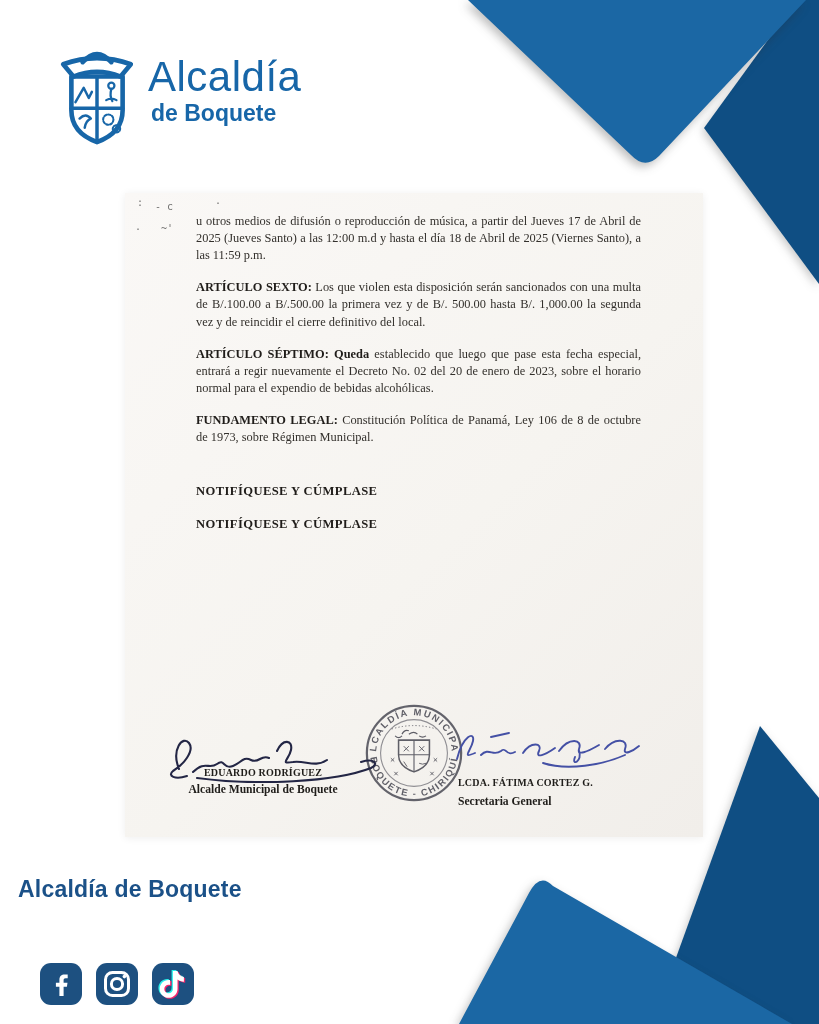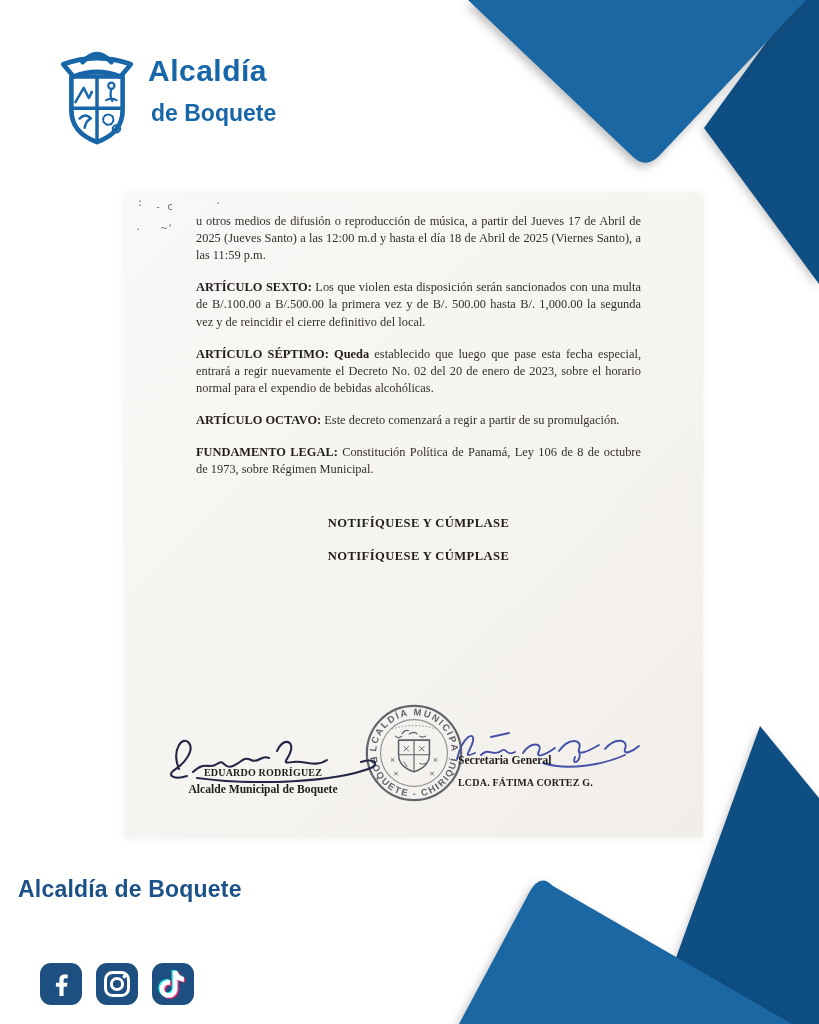--- a/index.html
+++ b/index.html
@@ -8,53 +8,53 @@
 
   
   .shapes{ position:absolute; inset:0; width:819px; height:1024px; }
   .shadowed{ filter:drop-shadow(-3px 4px 5px rgba(40,40,40,.30)); }
   .shadowed-soft{ filter:drop-shadow(-2px 3px 4px rgba(40,40,40,.25)); }
 
   
   .logo{ position:absolute; left:56px; top:46px; display:flex; align-items:flex-start; }
   .logo-shield{ width:82px; height:100px; }
   .logo-text{ margin-left:10px; margin-top:10px; color:#1766a8; }
-  .logo-title{ font-size:30px; font-weight:bold; letter-spacing:0.5px; line-height:1; }
-  .logo-sub{ font-size:23px; font-weight:bold; margin-left:3px; margin-top:14px; }
+  .logo-title{ font-size:42px; font-weight:normal; letter-spacing:0.5px; line-height:1; }
+  .logo-sub{ font-size:23px; font-weight:bold; margin-left:3px; margin-top:2px; }
 
   
   .paper{
     position:absolute; left:125px; top:193px; width:578px; height:644px;
     background:linear-gradient(135deg,#faf8f6 0%, #f6f4f0 55%, #f1eeea 100%);
     box-shadow:0 1px 8px rgba(0,0,0,0.07);
     color:#33302c;
     font-family:"Liberation Serif", serif;
   }
   .doc-body{ padding:20px 62px 0 71px; font-size:12.4px; line-height:1.38; text-align:justify; }
   .doc-par{ margin-bottom:15px; }
   .doc-par b{ color:#201d1a; }
   .gap-lg{ }
-  .notify{ text-align:center; font-weight:bold; color:#201d1a; letter-spacing:0.4px; font-size:12.6px; }
+  .notify{ font-weight:bold; color:#201d1a; letter-spacing:0.4px; font-size:12.6px; }
   .notify-1{ margin-top:37px; }
   .dado{ margin-top:41px; font-weight:bold; color:#201d1a; font-size:12px; white-space:nowrap; text-align:left; }
   .notify-2{ margin-top:15px; }
 
   .speck{ position:absolute; color:#2a2a2a; opacity:.65; font-size:10px; font-family:"DejaVu Sans Mono", monospace; }
 
   
   .seal{ position:absolute; left:229px; top:500px; width:120px; height:120px; opacity:.88; }
   .sig-svg{ position:absolute; }
   .sig-left-svg{ left:38px; top:538px; width:218px; height:52px; }
   .sig-right-svg{ left:322px; top:530px; width:196px; height:52px; }
   .sig-name{ position:absolute; font-weight:bold; font-size:10px; color:#1f1d1a; font-family:"Liberation Serif", serif; letter-spacing:0.2px; }
   .sig-title{ position:absolute; font-weight:bold; font-size:11.6px; color:#1f1d1a; font-family:"Liberation Serif", serif; }
   .sig-left-name{ left:38px; top:574px; width:200px; text-align:center; }
   .sig-left-title{ left:38px; top:590px; width:200px; text-align:center; }
   .sig-right-name{ left:333px; top:584px; width:190px; }
-  .sig-right-title{ left:333px; top:561px; width:190px; }
+  .sig-right-title{ left:333px; top:602px; width:190px; }
 
   
   .footer-brand{ position:absolute; left:18px; top:876px; font-size:23px; font-weight:bold; color:#1b5188; letter-spacing:0.2px; }
   .social-row{ position:absolute; left:40px; top:963px; display:flex; gap:14px; }
   .social-icon{ width:42px; height:42px; cursor:pointer; }
 </style>
 </head>
 <body>
 
 <div class="canvas">
@@ -99,21 +99,20 @@
     <span class="speck" style="left:36px; top:30px;">~'</span>
 
     <div class="doc-body">
       <p class="doc-par">u otros medios de difusión o reproducción de música, a partir del Jueves 17 de Abril de 2025 (Jueves Santo) a las 12:00 m.d y hasta el día 18 de Abril de 2025 (Viernes Santo), a las 11:59 p.m.</p>
 
 
       <p class="doc-par gap-lg"><b>ARTÍCULO SEXTO:</b><span> Los que violen esta disposición serán sancionados con una multa de B/.100.00 a B/.500.00 la primera vez y de B/. 500.00 hasta B/. 1,000.00 la segunda vez y de reincidir el cierre definitivo del local.</span></p>
 
       <p class="doc-par"><b>ARTÍCULO SÉPTIMO: Queda</b><span> establecido que luego que pase esta fecha especial, entrará a regir nuevamente el Decreto No. 02 del 20 de enero de 2023, sobre el horario normal para el expendio de bebidas alcohólicas.</span></p>
 
-      <p class="doc-par gap-lg"><b>ARTÍCULO OCTAVO:</b><span> Este decreto comenzará a regir a partir de su promulgación.</span></p>
 
       <p class="doc-par gap-lg"><b>FUNDAMENTO LEGAL:</b><span> Constitución Política de Panamá, Ley 106 de 8 de octubre de 1973, sobre Régimen Municipal.</span></p>
 
       <div class="notify notify-1">NOTIFÍQUESE Y CÚMPLASE</div>
       <div class="notify notify-2">NOTIFÍQUESE Y CÚMPLASE</div>
     </div>
 
     <svg class="seal" viewBox="0 0 140 140" fill="none">
       <defs>
         <path id="arcTop" d="M 26 70 A 44 44 0 0 1 114 70"></path>

